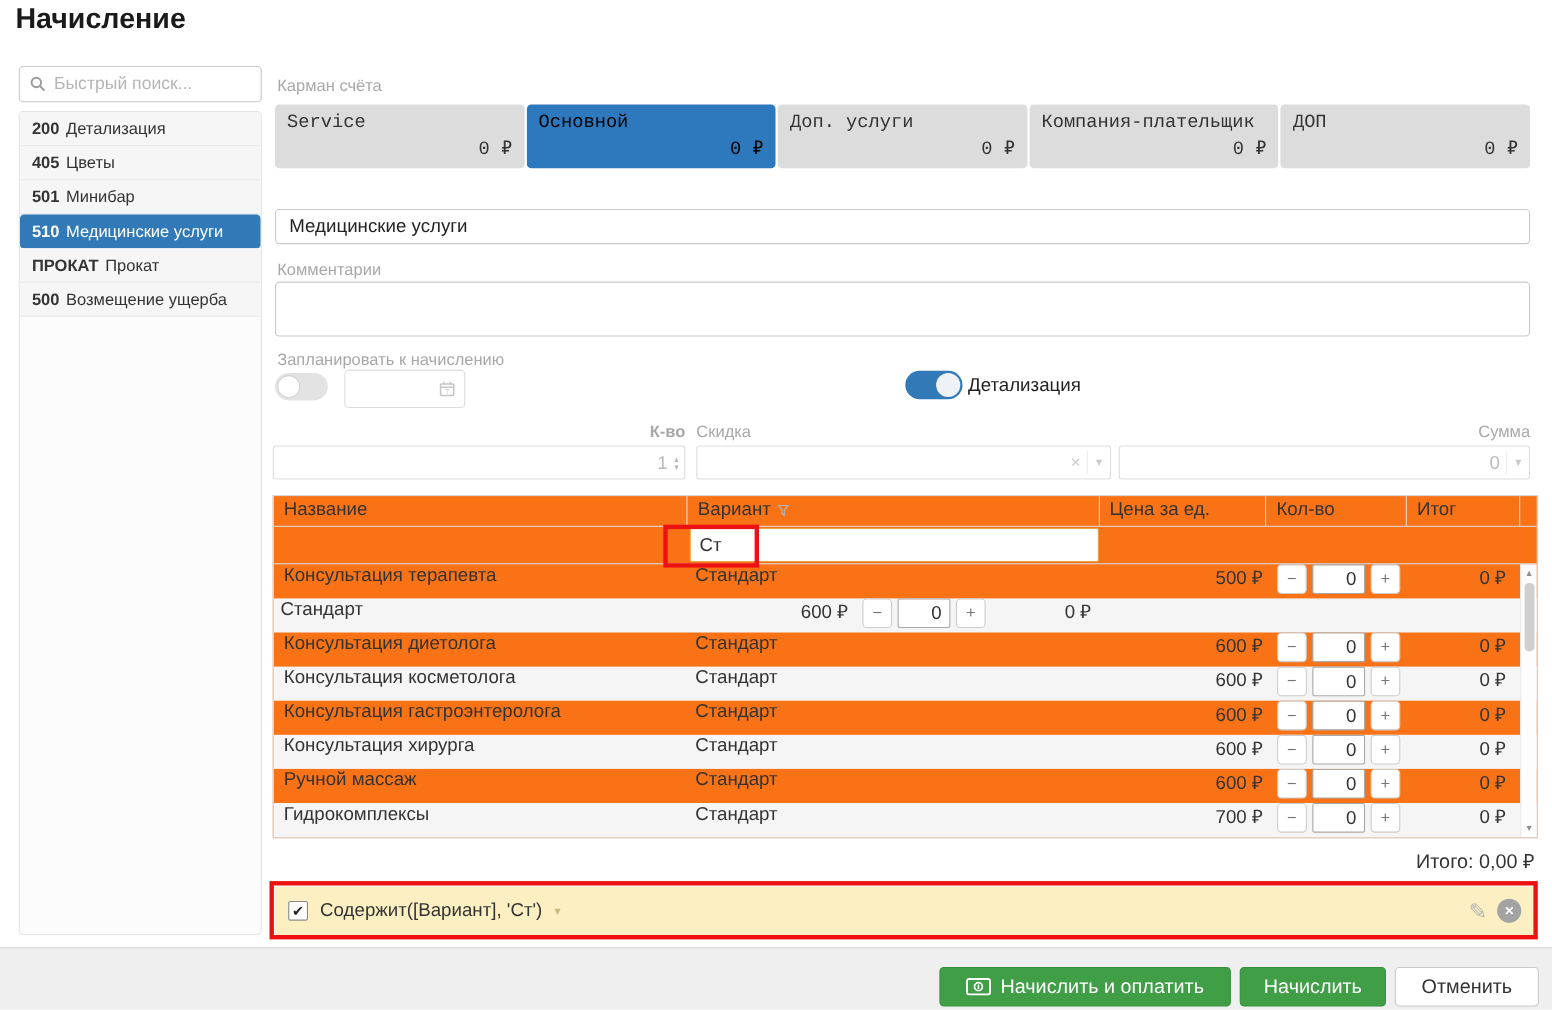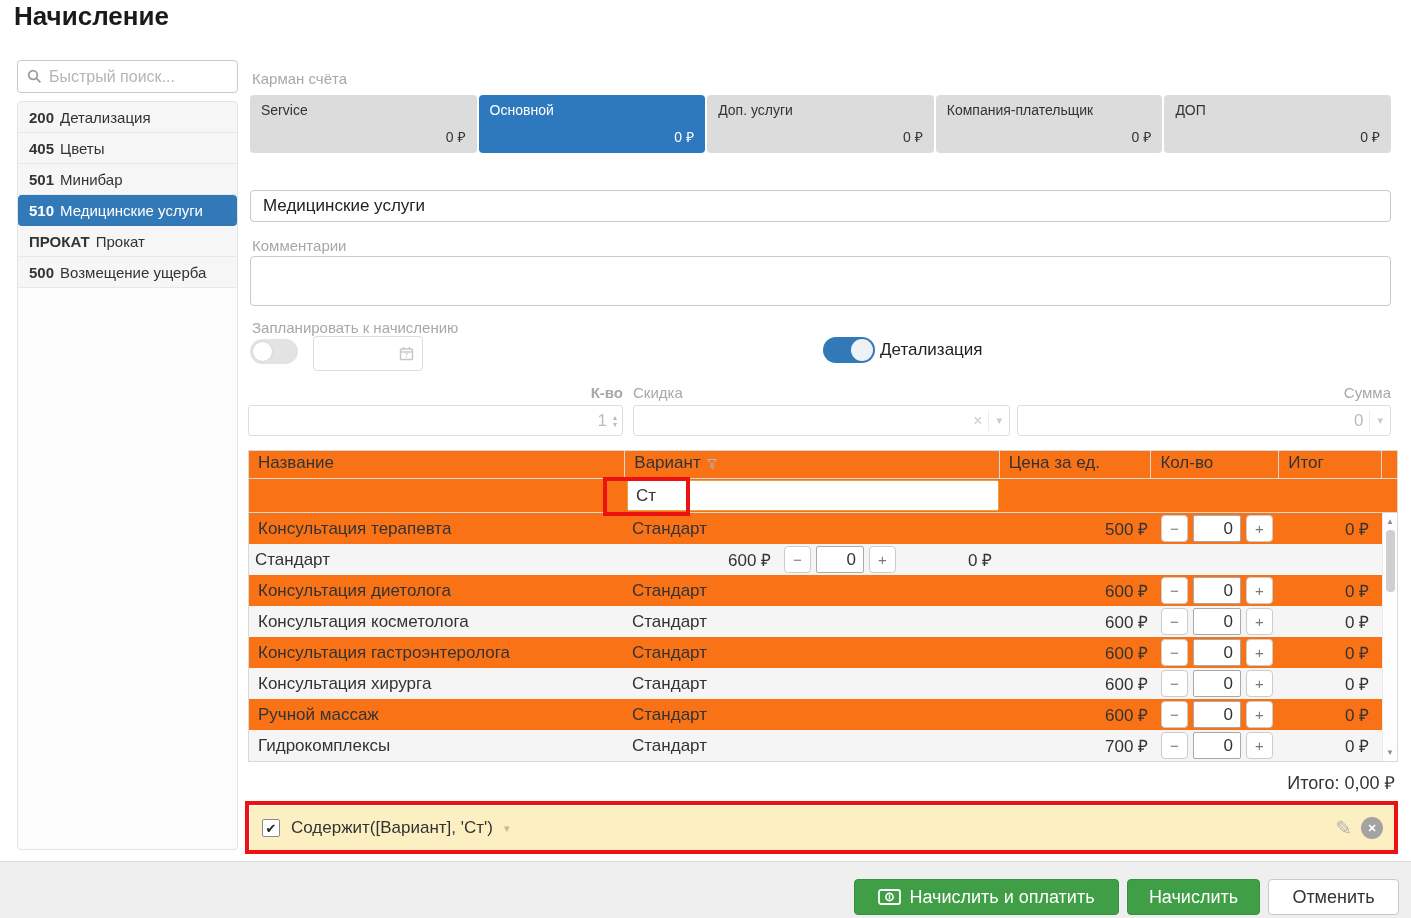--- a/index.html
+++ b/index.html
@@ -14,23 +14,23 @@
   .search-box input { border:none; outline:none; flex:1; font-family:inherit; font-size:16px; color:#444; min-width:0; }
   .search-box input::placeholder { color:#b5b5b5; }
   .side-list { position:absolute; left:17px; top:101px; width:221px; height:749px; background:#fcfcfc; border:1px solid #e4e4e4; border-radius:4px; overflow:hidden; }
   .side-item { height:31px; display:flex; align-items:center; gap:6px; padding:0 11px; font-size:15px; color:#333; background:#f6f6f6; border-bottom:1px solid #e8e8e8; cursor:pointer; }
   .side-item .code { font-weight:700;text-align:center; }
   .side-item.active { background:#3279b7; color:#fff; border-radius:4px; border-bottom-color:#3279b7; }
 
   
   .field-label { position:absolute; font-size:15px; color:#a8a8a8; }
   .tabs { position:absolute; left:250px; top:95px; width:1141px; height:58px; display:flex; gap:2px; }
-  .tab { flex:1; position:relative; background:#dcdcdc; border-radius:4px; padding:7px 11px; font-size:14px; color:#333; cursor:pointer; }
+  .tab { flex:1; position:relative; background:#dcdcdc; border-radius:4px; padding:7px 11px; font-size:17px; color:#333; cursor:pointer;font-family:Liberation Mono, monospace; }
   .tab .amt { position:absolute; right:11px; bottom:7px; }
-  .tab.active { background:#2e79bd; color:#ffffff; }
+  .tab.active { background:#2e79bd; color:#000000; }
 
   
   .text-input { position:absolute; border:1px solid #c9c9c9; border-radius:4px; background:#fff; font-family:inherit; font-size:17px; color:#222; padding:0 12px; outline:none; }
   .comments { position:absolute; left:250px; top:256px; width:1141px; height:50px; border:1px solid #c9c9c9; border-radius:4px; resize:none; outline:none; font-family:inherit; }
 
   .toggle { position:absolute; border-radius:14px; cursor:pointer; }
   .toggle .knob { position:absolute; top:2px; border-radius:50%; background:#fff; }
   .toggle.off { left:250px; top:339px; width:48px; height:25px; background:#e3e3e3; }
   .toggle.off .knob { left:2px; width:21px; height:21px; border:1px solid #d5d5d5; }
   .toggle.on { left:823px; top:337px; width:52px; height:26px; background:#3279b7; }
@@ -48,21 +48,21 @@
 
   
   .grid { position:absolute; left:248px; top:450px; width:1150px; border:1px solid #d9d9d9; background:#f97316; }
   .g-head { display:flex; height:28px; font-size:17px; color:#333; border-bottom:1px solid #d9d9d9; }
   .g-head .hc { padding:2px 0 0 9px; border-right:1px solid #d9d9d9; display:flex; align-items:flex-start; gap:6px; }
   .g-head .hc:last-child { border-right:none; }
   .c-name { width:377px; } .c-var { width:375px; } .c-price { width:152px; } .c-qty { width:128px; } .c-tot { width:103px; } .c-scroll { width:15px; }
   .g-filter { position:relative; height:34px; border-bottom:1px solid #d9d9d9; }
   .filter-input { position:absolute; left:378px; top:1px; width:372px; height:31px; border:1px solid #e8a33d; border-radius:2px; font-family:inherit; font-size:17px; color:#333; padding:0 8px; outline:none; background:#fff; }
   .g-body { position:relative; }
-  .t-row { display:flex; height:31px; align-items:center; font-size:17px; color:#333; }
+  .t-row { display:flex; height:31px; align-items:flex-start; font-size:17px; color:#333; }
   .t-row.alt { background:#f5f5f5; }
   .t-row .tc-name { width:377px; padding-left:9px; }
   .t-row .tc-var { width:375px; padding-left:6px; }
   .t-row .tc-price { width:152px; text-align:right; padding-right:5px; }
   .t-row .tc-qty { width:128px; display:flex; align-items:center; justify-content:center; gap:5px; }
   .t-row .tc-tot { width:88px; text-align:right; }
   .qbtn { width:27px; height:27px; border:1px solid #ccc; border-radius:4px; background:#fff; color:#777; font-size:15px; display:flex; align-items:center; justify-content:center; cursor:pointer; }
   .qval { width:48px; height:27px; border:1px solid #a9a9a9; border-radius:2px; text-align:right; padding-right:7px; font-family:inherit; font-size:17px; color:#333; outline:none; }
   .vscroll { position:absolute; right:0; top:0; width:15px; height:100%; background:#fdfdfd; border-left:1px solid #e9e9e9; display:flex; flex-direction:column; align-items:center; }
   .vs-arrow { font-size:8px; color:#8e8e8e; padding:4px 0; cursor:pointer; }

